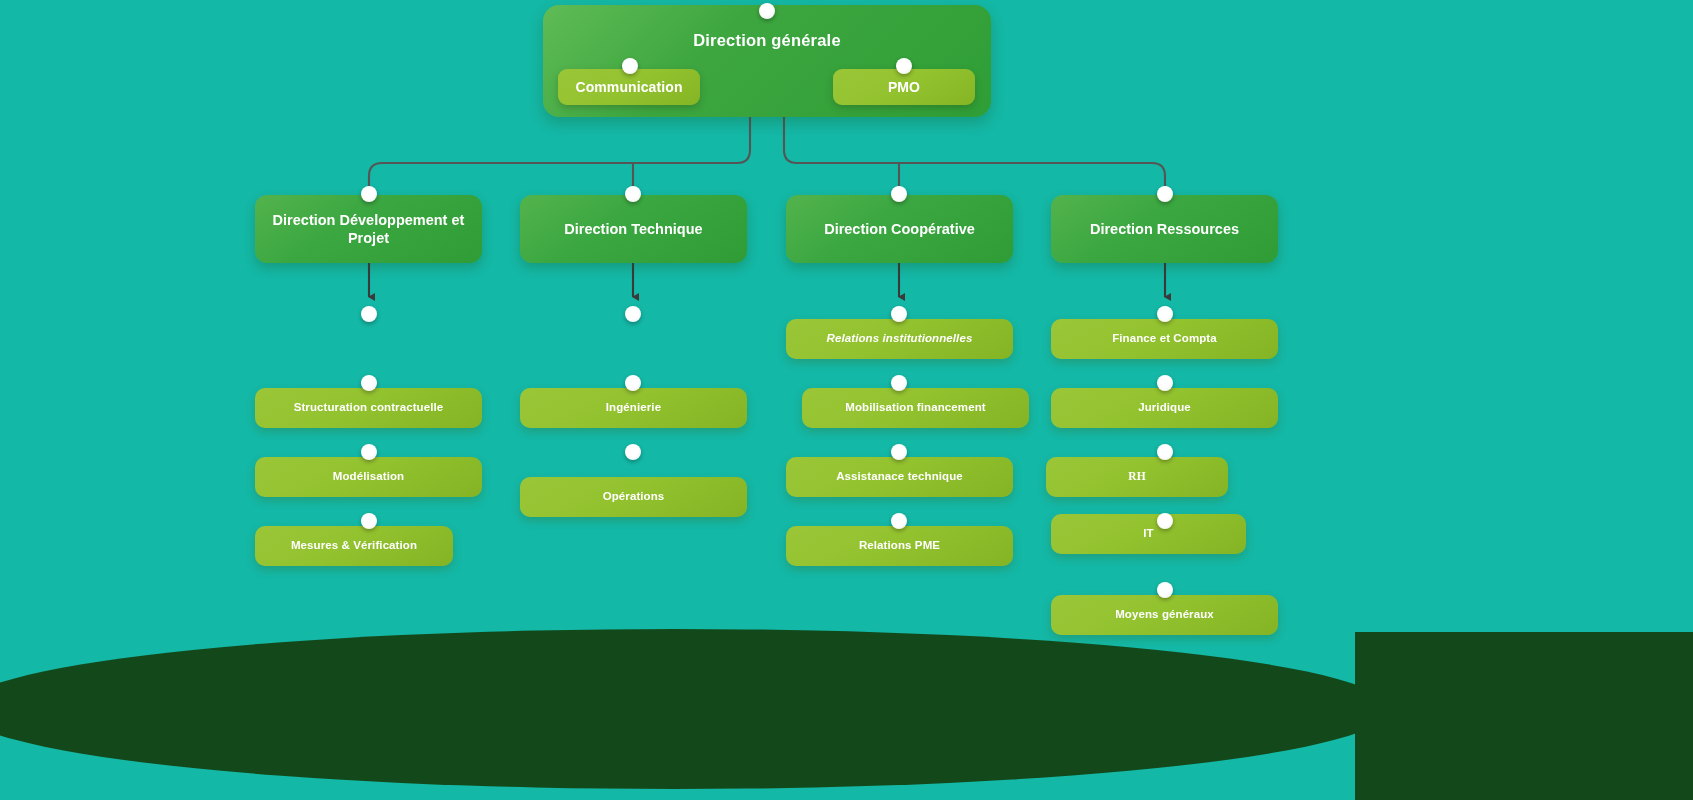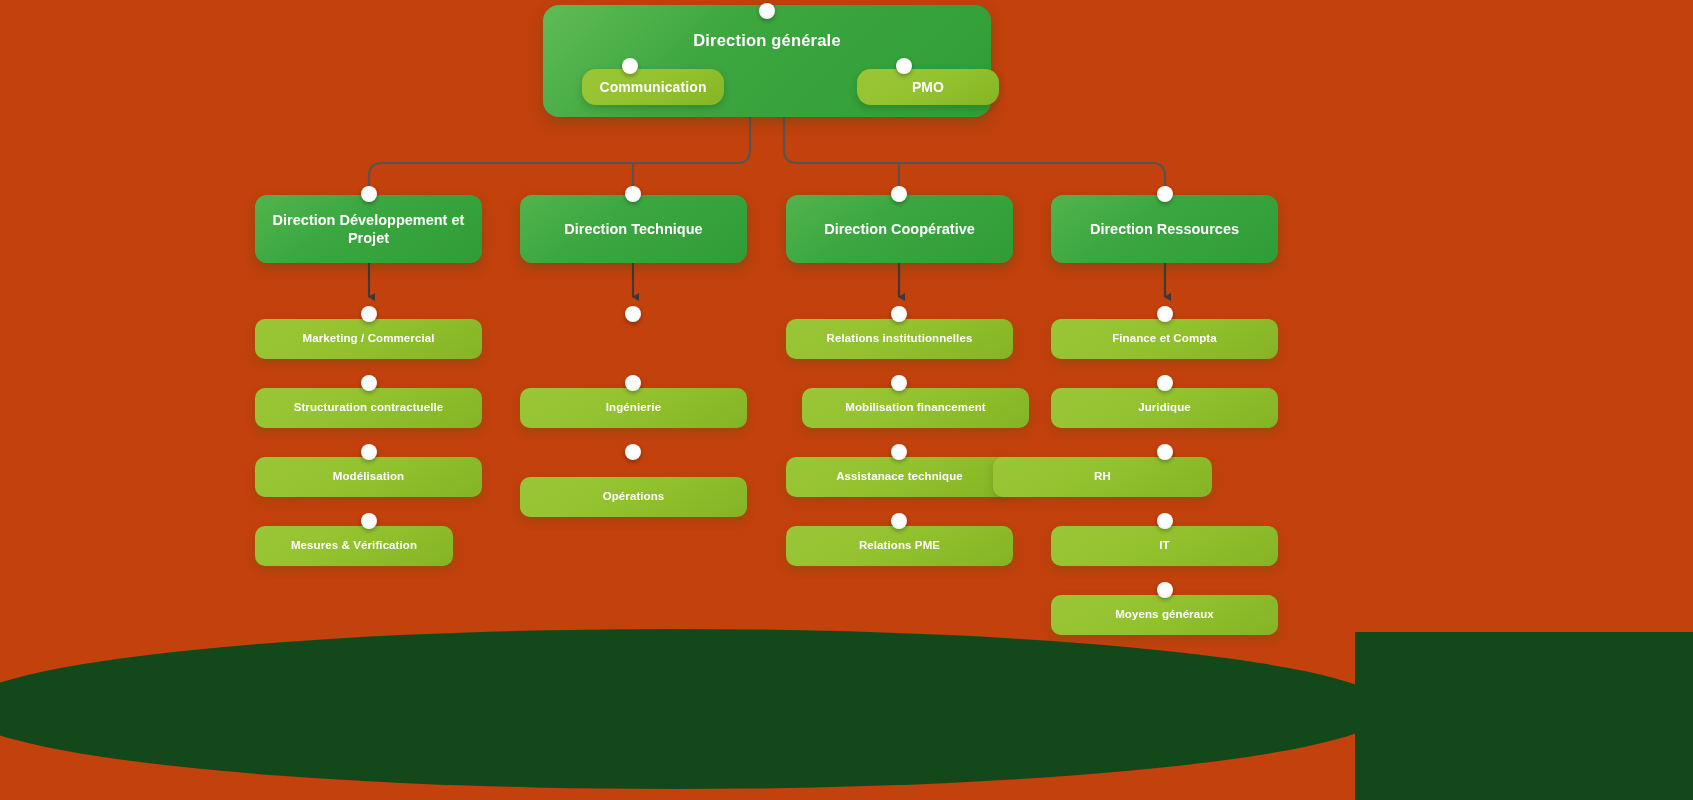--- a/index.html
+++ b/index.html
@@ -7,21 +7,21 @@
   html, body {
     margin: 0; padding: 0;
     background: #ffffff;
     font-family: "Liberation Sans", sans-serif;
   }
   #stage {
     position: relative;
     width: 1693px;
     height: 800px;
     overflow: hidden;
-    background: #c2410c;
+    background: #14b8a6;
   }
 
   
   #deco-rect {
     position: absolute;
     left: 1355px;
     top: 632px;
     width: 338px;
     height: 168px;
     background: #13491a;
@@ -105,27 +105,26 @@
     text-align: center;
     line-height: 1.15;
     padding: 0 12px;
     letter-spacing: .1px;
   }
 
   
   .staff {
     position: absolute;
     height: 36px;
-    border-radius: 14px;
+    border-radius: 9px;
     background: linear-gradient(150deg, #9ac637 0%, #93c22f 50%, #85b524 100%);
     box-shadow: 0 3px 7px rgba(40,70,20,0.3);
     display: flex;
     align-items: center;
     justify-content: center;
-    margin-left: 24px;
   }
   .staff .lbl {
     color: #ffffff;
     font-size: 14px;
     font-weight: bold;
     letter-spacing: .1px;
   }
 
   
   .div-box {
@@ -194,23 +193,20 @@
     </div>
     <div class="knob" style="left:759px; top:3px;"></div>
     <div class="knob" style="left:622px; top:58px;"></div>
     <div class="knob" style="left:896px; top:58px;"></div>
 
     <div class="div-box" style="left:255px; top:195px;">
       <span class="lbl">Direction Développement et Projet</span>
     </div>
     <div class="knob" style="left:361px; top:186px;"></div>
 
-    <div class="pill" style="left:255px; top:319px; width:227px;">
-      <span class="lbl">Marketing / Commercial</span>
-    </div>
     <div class="knob" style="left:361px; top:306px;"></div>
 
     <div class="pill" style="left:255px; top:388px; width:227px;">
       <span class="lbl">Structuration contractuelle</span>
     </div>
     <div class="knob" style="left:361px; top:375px;"></div>
 
     <div class="pill" style="left:255px; top:457px; width:227px;">
       <span class="lbl">Modélisation</span>
     </div>
@@ -236,21 +232,21 @@
     <div class="pill" style="left:520px; top:477px; width:227px;">
       <span class="lbl">Opérations</span>
     </div>
     <div class="knob" style="left:625px; top:444px;"></div>
 
     <div class="div-box" style="left:786px; top:195px;">
       <span class="lbl">Direction Coopérative</span>
     </div>
     <div class="knob" style="left:891px; top:186px;"></div>
 
-    <div class="pill" style="left:786px; top:319px; width:227px;">
+    <div class="pill" style="left:786px; top:319px; width:227px;font-style:italic;">
       <span class="lbl">Relations institutionnelles</span>
     </div>
     <div class="knob" style="left:891px; top:306px;"></div>
 
     <div class="pill" style="left:786px; top:388px; width:227px;margin-left:16px;">
       <span class="lbl">Mobilisation financement</span>
     </div>
     <div class="knob" style="left:891px; top:375px;"></div>
 
     <div class="pill" style="left:786px; top:457px; width:227px;">
@@ -271,26 +267,26 @@
     <div class="pill" style="left:1051px; top:319px; width:227px;">
       <span class="lbl">Finance et Compta</span>
     </div>
     <div class="knob" style="left:1157px; top:306px;"></div>
 
     <div class="pill" style="left:1051px; top:388px; width:227px;">
       <span class="lbl">Juridique</span>
     </div>
     <div class="knob" style="left:1157px; top:375px;"></div>
 
-    <div class="pill" style="left:993px; top:457px; width:219px;">
+    <div class="pill" style="left:1046px; top:457px; width:182px;font-family:Liberation Serif, serif;">
       <span class="lbl">RH</span>
     </div>
     <div class="knob" style="left:1157px; top:444px;"></div>
 
-    <div class="pill" style="left:1051px; top:526px; width:227px;">
+    <div class="pill" style="left:1051px; top:514px; width:195px;">
       <span class="lbl">IT</span>
     </div>
     <div class="knob" style="left:1157px; top:513px;"></div>
 
     <div class="pill" style="left:1051px; top:595px; width:227px;">
       <span class="lbl">Moyens généraux</span>
     </div>
     <div class="knob" style="left:1157px; top:582px;"></div>
 
   </div>

